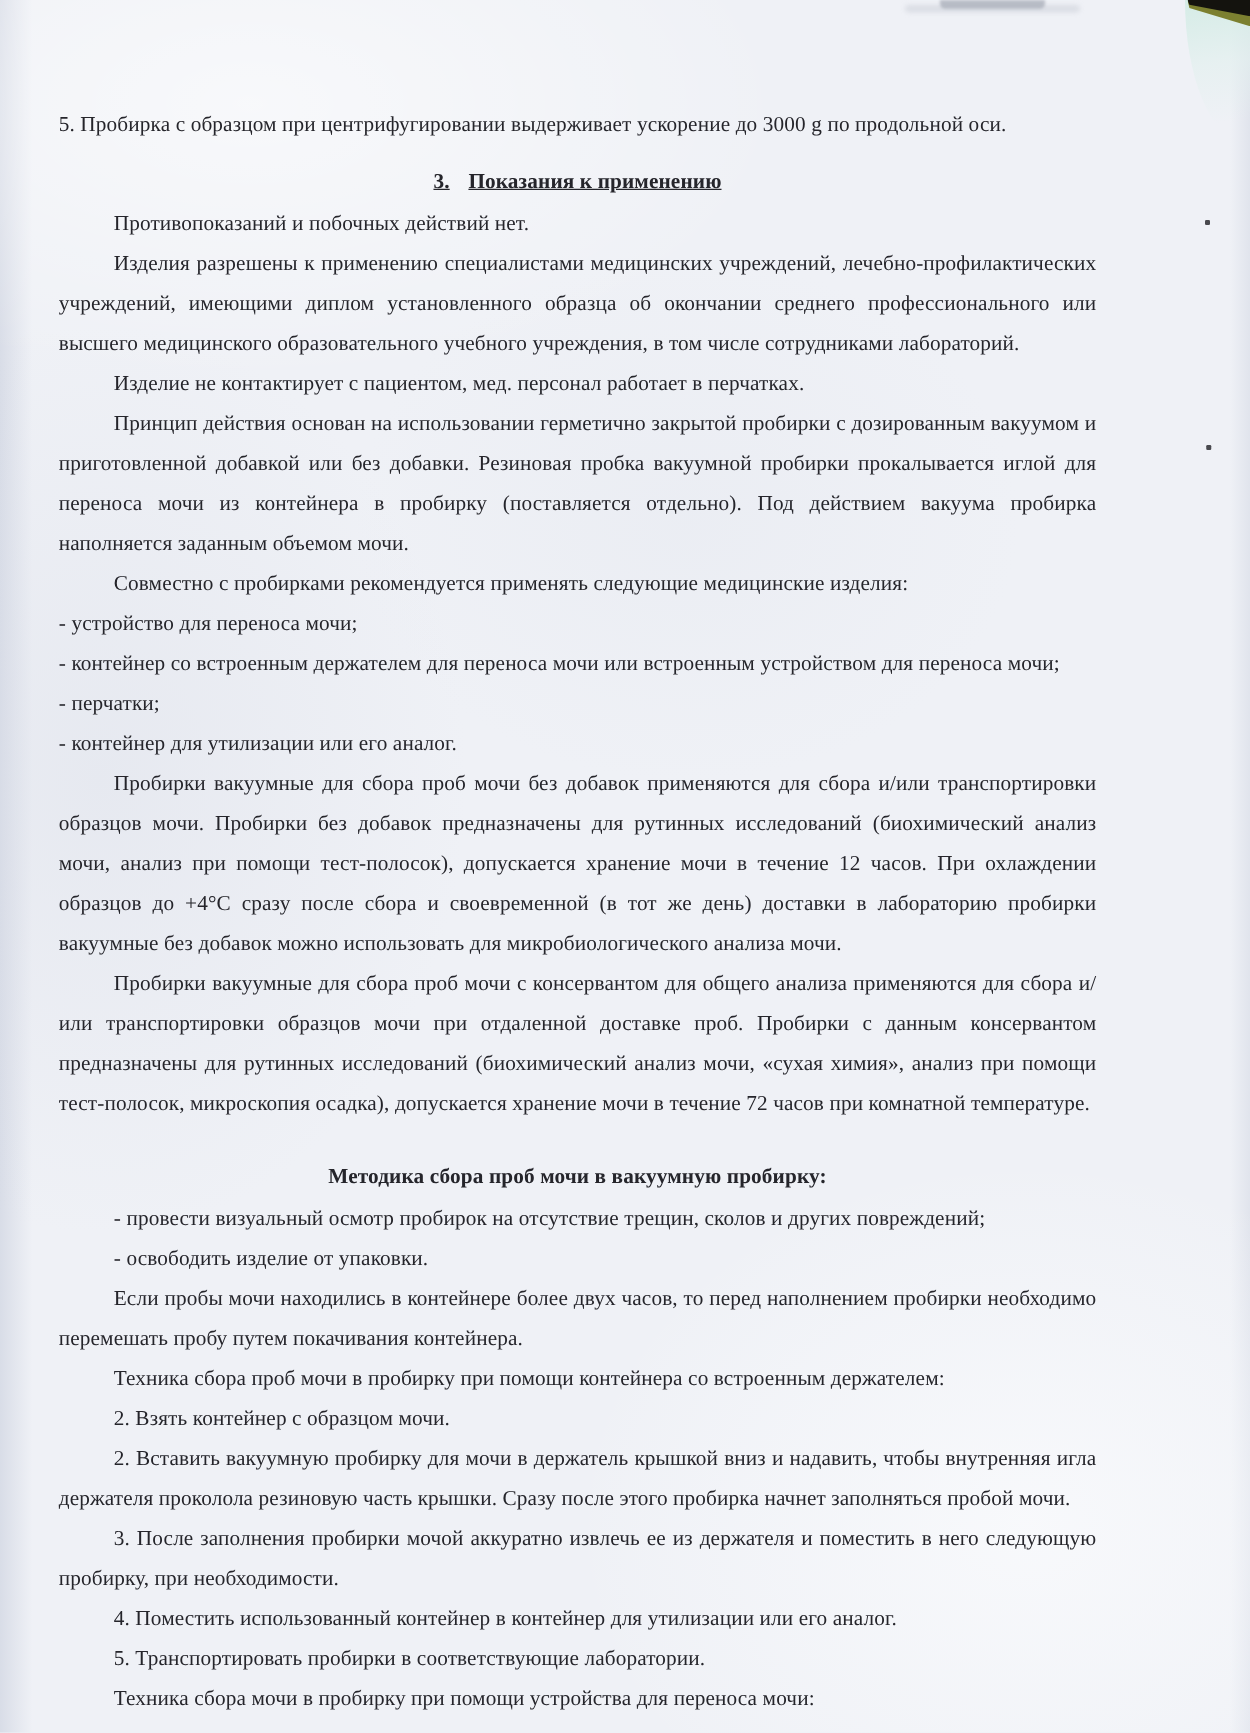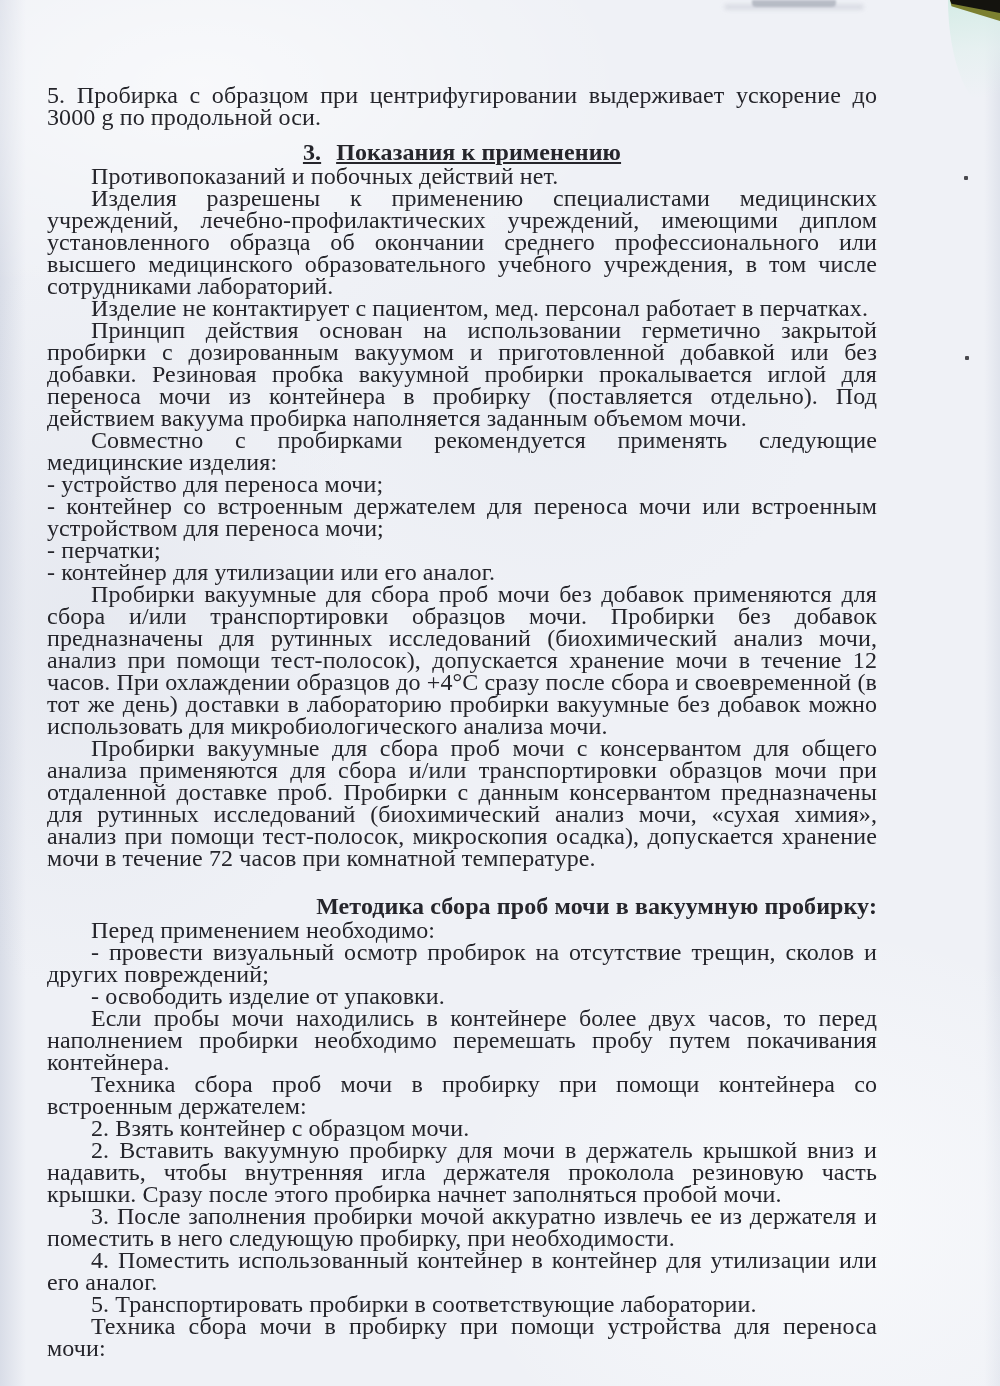--- a/index.html
+++ b/index.html
@@ -47,31 +47,31 @@
   }
   .speck{position:absolute;width:4px;height:4px;background:#2c2c30;opacity:.85;z-index:2;border-radius:1px;}
   .speck.s1{left:964px;top:176px;}
   .speck.s2{left:965px;top:356px;}
   
   .sheet{
     position:absolute;left:0;top:0;width:1000px;height:1386px;z-index:1;
     box-sizing:border-box;padding:84px 123px 0 47px;
   }
   .blk{
-    font-size:24px;line-height:22px;
+    font-size:17px;line-height:32px;
     text-align:justify;text-justify:inter-word;
     letter-spacing:.1px;
   }
   .blk.p{text-indent:44px;}
   .blk.pn{text-indent:0;}
   .blk.h1,.blk.h2{
     font-weight:bold;text-align:center;text-indent:0;
   }
   .blk.h1{margin:13px 0 2px 0;text-decoration:underline;}
-  .blk.h2{margin:26px 0 2px 0;text-align:right;}
+  .blk.h2{margin:26px 0 2px 0;}
   .hnum{margin-right:15px;}
 </style>
 </head>
 <body>
 
 <div class="top-smudge2"></div>
 <div class="top-smudge"></div>
 <div class="corner-mint"></div>
 <div class="corner-olive"></div>
 <div class="corner-black"></div>
@@ -87,21 +87,20 @@
       <div class="blk p">Изделие не контактирует с пациентом, мед. персонал работает в перчатках.</div>
       <div class="blk p">Принцип действия основан на использовании герметично закрытой пробирки с дозированным вакуумом и приготовленной добавкой или без добавки. Резиновая пробка вакуумной пробирки прокалывается иглой для переноса мочи из контейнера в пробирку (поставляется отдельно). Под действием вакуума пробирка наполняется заданным объемом мочи.</div>
       <div class="blk p">Совместно с пробирками рекомендуется применять следующие медицинские изделия:</div>
       <div class="blk pn">- устройство для переноса мочи;</div>
       <div class="blk pn">- контейнер со встроенным держателем для переноса мочи или встроенным устройством для переноса мочи;</div>
       <div class="blk pn">- перчатки;</div>
       <div class="blk pn">- контейнер для утилизации или его аналог.</div>
       <div class="blk p">Пробирки вакуумные для сбора проб мочи без добавок применяются для сбора и/или транспортировки образцов мочи. Пробирки без добавок предназначены для рутинных исследований (биохимический анализ мочи, анализ при помощи тест-полосок), допускается хранение мочи в течение 12 часов. При охлаждении образцов до +4°С сразу после сбора и своевременной (в тот же день) доставки в лабораторию пробирки вакуумные без добавок можно использовать для микробиологического анализа мочи.</div>
       <div class="blk p">Пробирки вакуумные для сбора проб мочи с консервантом для общего анализа применяются для сбора и/или транспортировки образцов мочи при отдаленной доставке проб. Пробирки с данным консервантом предназначены для рутинных исследований (биохимический анализ мочи, «сухая химия», анализ при помощи тест-полосок, микроскопия осадка), допускается хранение мочи в течение 72 часов при комнатной температуре.</div>
       <div class="blk h2">Методика сбора проб мочи в вакуумную пробирку:</div>
-      <div class="blk p">Перед применением необходимо:</div>
       <div class="blk p">- провести визуальный осмотр пробирок на отсутствие трещин, сколов и других повреждений;</div>
       <div class="blk p">- освободить изделие от упаковки.</div>
       <div class="blk p">Если пробы мочи находились в контейнере более двух часов, то перед наполнением пробирки необходимо перемешать пробу путем покачивания контейнера.</div>
       <div class="blk p">Техника сбора проб мочи в пробирку при помощи контейнера со встроенным держателем:</div>
       <div class="blk p">2. Взять контейнер с образцом мочи.</div>
       <div class="blk p">2. Вставить вакуумную пробирку для мочи в держатель крышкой вниз и надавить, чтобы внутренняя игла держателя проколола резиновую часть крышки. Сразу после этого пробирка начнет заполняться пробой мочи.</div>
       <div class="blk p">3. После заполнения пробирки мочой аккуратно извлечь ее из держателя и поместить в него следующую пробирку, при необходимости.</div>
       <div class="blk p">4. Поместить использованный контейнер в контейнер для утилизации или его аналог.</div>
       <div class="blk p">5. Транспортировать пробирки в соответствующие лаборатории.</div>
       <div class="blk p">Техника сбора мочи в пробирку при помощи устройства для переноса мочи:</div>

